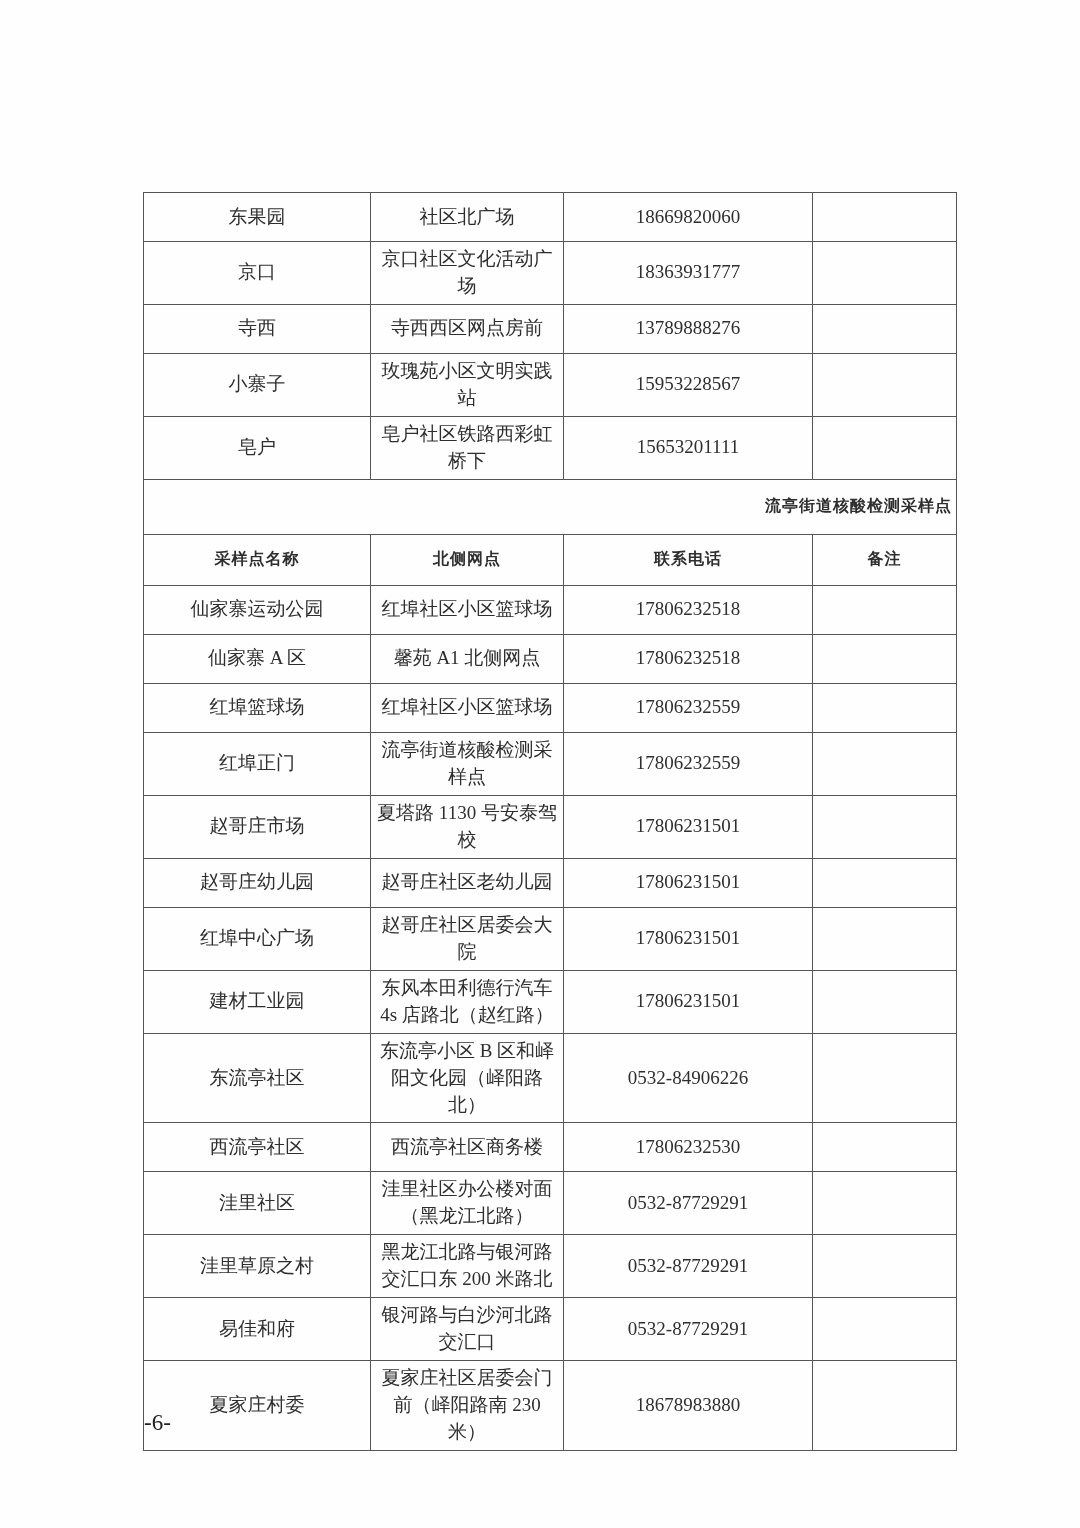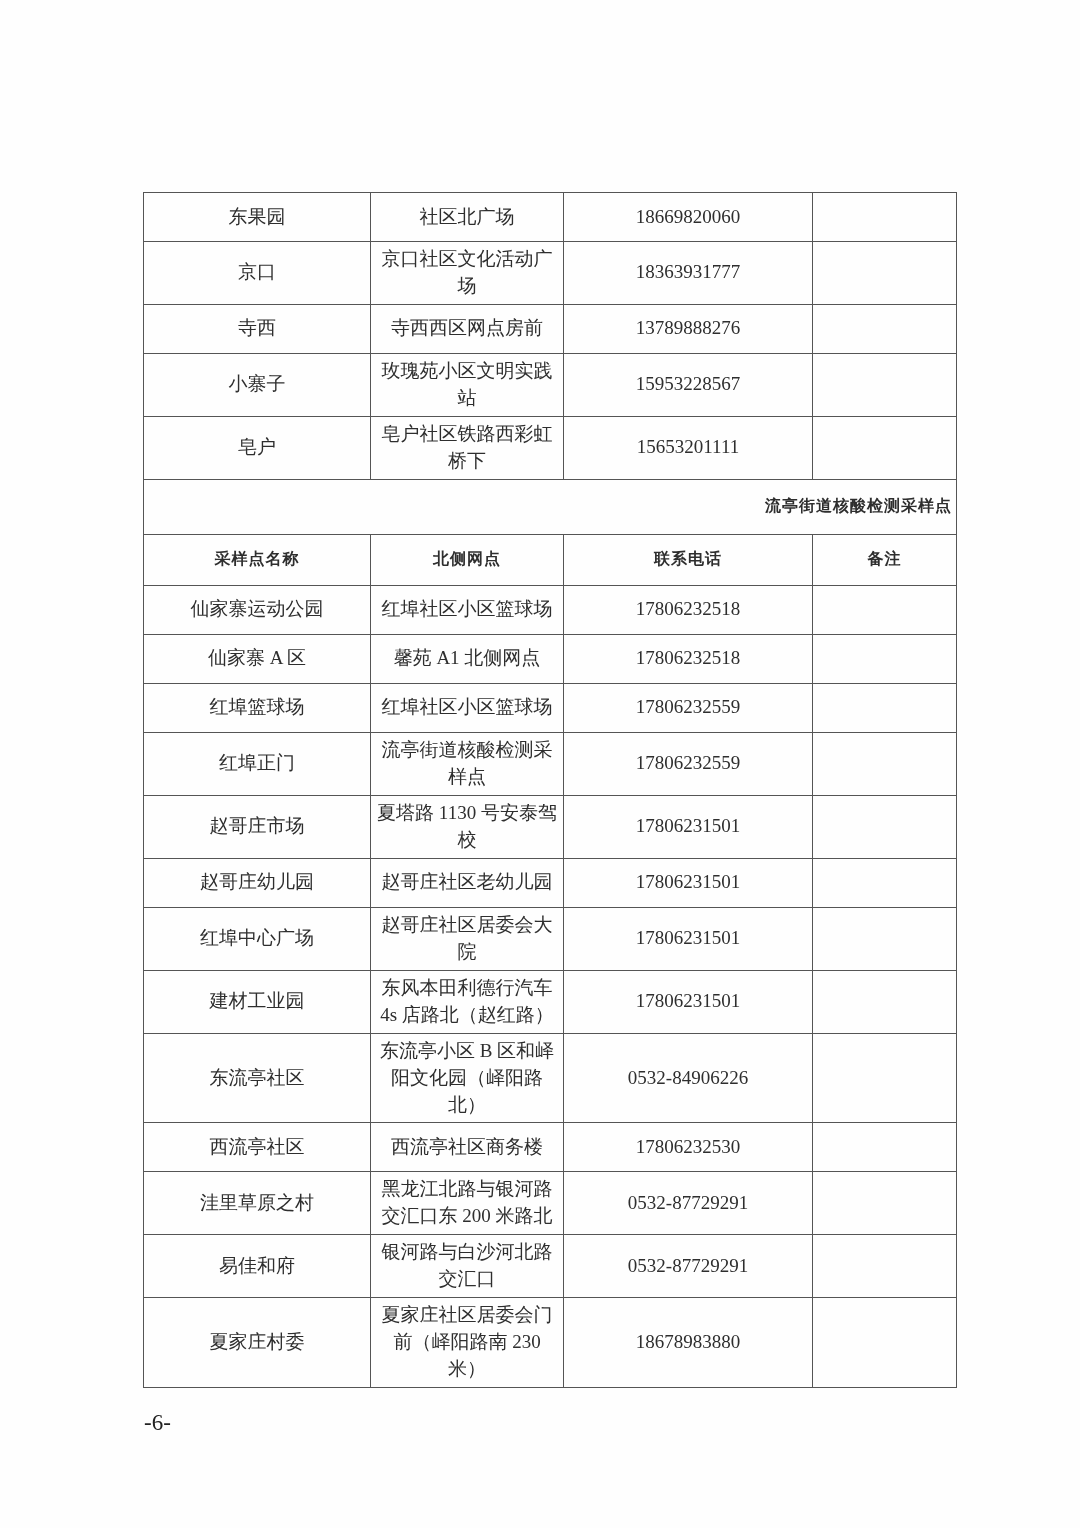--- a/index.html
+++ b/index.html
@@ -191,20 +191,26 @@
           <td></td>
         </tr>
 
         <tr>
           <td>西流亭社区</td>
           <td>西流亭社区商务楼</td>
           <td>17806232530</td>
           <td></td>
         </tr>
 
+        <tr>
+          <td>洼里社区</td>
+          <td>洼里社区办公楼对面（黑龙江北路）</td>
+          <td>0532-87729291</td>
+          <td></td>
+        </tr>
 
         <tr>
           <td>洼里草原之村</td>
           <td>黑龙江北路与银河路交汇口东 200 米路北</td>
           <td>0532-87729291</td>
           <td></td>
         </tr>
 
         <tr>
           <td>易佳和府</td>

